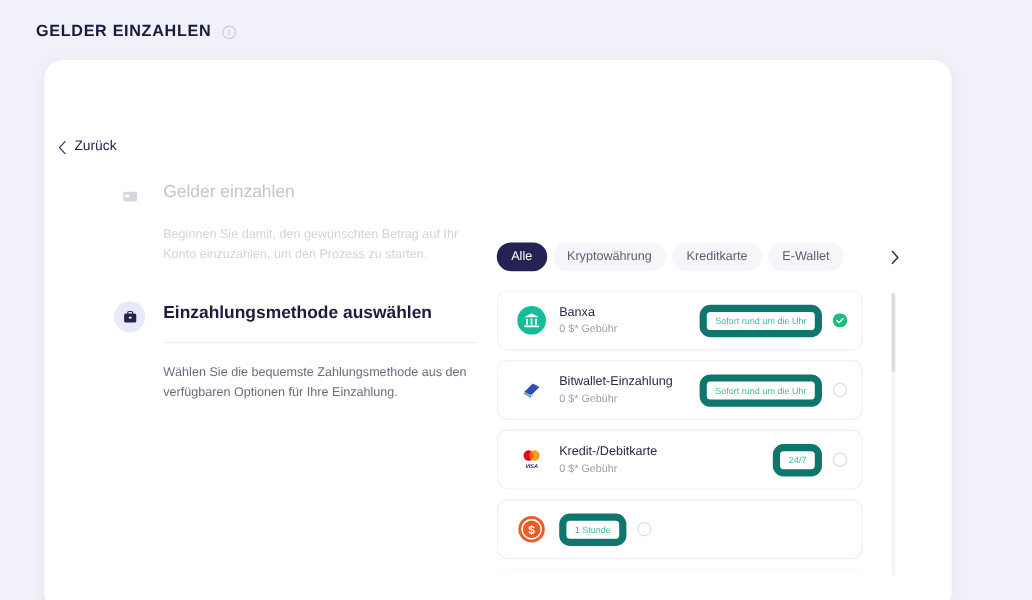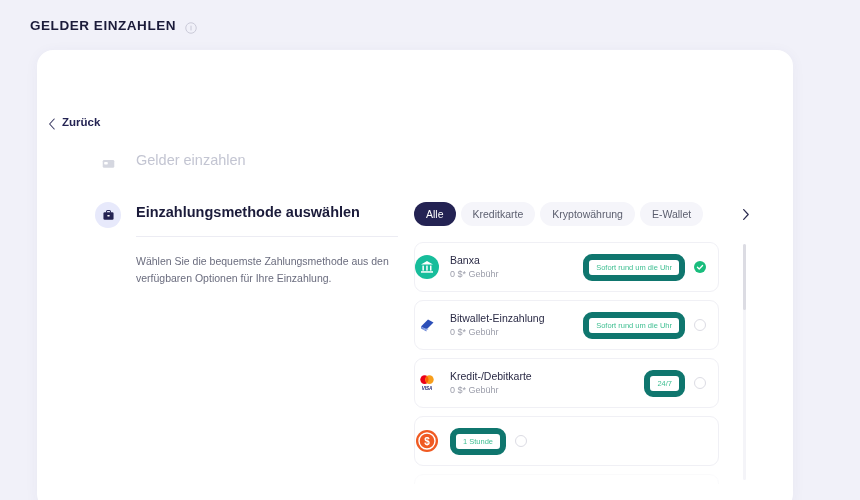--- a/index.html
+++ b/index.html
@@ -32,21 +32,21 @@
     overflow: hidden;
   }
 
   
   .back-link {
     position: absolute; left: 11px; top: 66px;
     display: flex; align-items: center; gap: 6px;
     cursor: pointer;
   }
   .back-chevron { width: 8px; height: 12px; display: block; }
-  .back-label { font-size: 11.5px; font-weight: bold; color: #242353; }
+  .back-label { font-size: 11.5px; font-weight: normal; color: #242353; }
 
   
   .body-cols { position: absolute; left: 0; top: 100px; width: 756px; }
 
   
   .steps { position: absolute; left: 58px; top: 0; width: 300px; }
   .step { position: relative; padding-left: 41px; }
   .step + .step { margin-top: 31px; }
   .step-icon-wrap {
     position: absolute; left: 0; top: 0;
@@ -89,21 +89,21 @@
   .method-list {
     position: relative; margin-top: 16px;
     width: 340px; height: 242px; overflow: hidden;
   }
   .method-row {
     position: relative;
     width: 305px; height: 50px;
     border: 1px solid #f0f0f5; border-radius: 9px;
     background: #fff;
     display: flex; align-items: center;
-    padding: 0 12px 0 0;
+    padding: 0 12px 0 16px;
     margin-bottom: 8px;
     cursor: pointer;
   }
   .method-row.faded { opacity: .30; }
   .m-icon { width: 24px; height: 24px; flex: 0 0 24px; margin-right: 11px; }
   .m-icon svg { display: block; }
   .m-text { flex: 1 1 auto; min-width: 0; }
   .m-name { font-size: 10.5px; color: #2a2a45; line-height: 14px; }
   .m-fee { font-size: 9px; color: #9b9daa; line-height: 13px; margin-top: 1px; }
   .m-badge {
@@ -160,20 +160,21 @@
       <div class="steps">
 
         <div class="step inactive">
           <span class="step-icon-wrap">
             <svg class="step-icon" viewBox="0 0 18 18" width="13" height="13">
               <rect x="1" y="4" width="16" height="11" rx="2" fill="#d5d7e0"></rect>
               <rect x="3" y="7" width="5" height="3.5" rx="1" fill="#ffffff"></rect>
             </svg>
           </span>
           <div class="step-title">Gelder einzahlen</div>
+          <div class="step-desc">Beginnen Sie damit, den gewünschten Betrag auf Ihr Konto einzuzahlen, um den Prozess zu starten.</div>
         </div>
 
         <div class="step active">
           <span class="step-icon-wrap">
             <svg class="step-icon" viewBox="0 0 18 18" width="13" height="13">
               <path d="M6.2 4.6 V3.7 a1.5 1.5 0 0 1 1.5-1.5 h2.6 a1.5 1.5 0 0 1 1.5 1.5 v.9" fill="none" stroke="#242353" stroke-width="1.4" stroke-linecap="round"></path>
               <rect x="2" y="4.6" width="14" height="10.4" rx="1.8" fill="#242353"></rect>
               <rect x="7.4" y="8.2" width="3.2" height="2.2" rx=".6" fill="#ffffff"></rect>
             </svg>
           </span>
@@ -181,22 +182,22 @@
           <div class="step-rule"></div>
           <div class="step-desc">Wählen Sie die bequemste Zahlungsmethode aus den verfügbaren Optionen für Ihre Einzahlung.</div>
         </div>
 
       </div>
 
       <div class="methods">
 
         <div class="filter-row">
           <div class="chip selected">Alle</div>
+          <div class="chip">Kryptowährung</div>
           <div class="chip">Kreditkarte</div>
-          <div class="chip">Kryptowährung</div>
           <div class="chip">E-Wallet</div>
           <div class="chip-next">
             <svg viewBox="0 0 10 14" width="9" height="13">
               <path d="M3 1.5 L8 7 L3 12.5" fill="none" stroke="#2e2e52" stroke-width="1.4" stroke-linecap="round" stroke-linejoin="round"></path>
             </svg>
           </div>
         </div>
 
         <div class="method-list">
 

